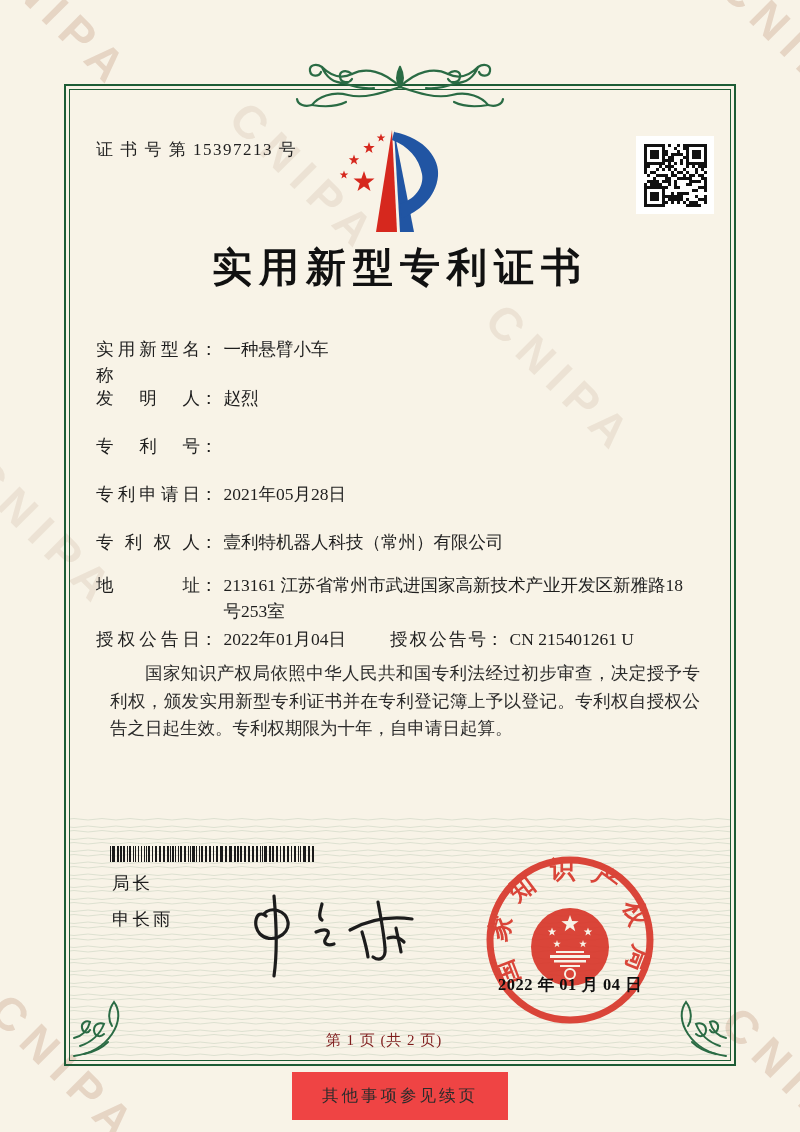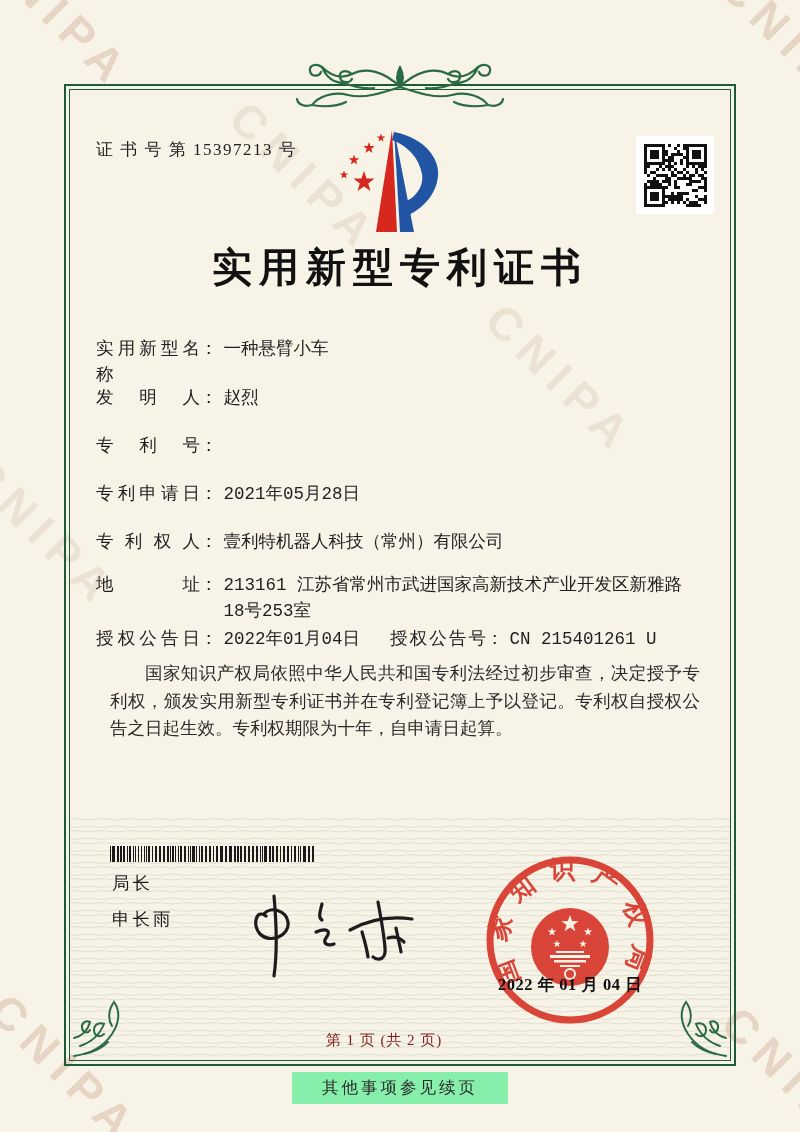--- a/index.html
+++ b/index.html
@@ -42,41 +42,41 @@
   .qr-box{
     position:absolute;left:636px;top:136px;width:78px;height:78px;
     background:#ffffff;display:flex;align-items:center;justify-content:center;z-index:4;
   }
   
   .doc-title{
     position:absolute;left:0;top:240px;width:800px;text-align:center;
     font-size:40px;font-weight:bold;letter-spacing:7px;color:#111;z-index:4;
   }
   
-  .frow{position:absolute;left:96px;width:612px;font-size:17.5px;line-height:26px;color:#1e1e1e;z-index:4;display:flex;font-family:Liberation Mono, monospace;}
+  .frow{position:absolute;left:96px;width:612px;font-size:17.5px;line-height:26px;color:#1e1e1e;z-index:4;display:flex;}
   .flabel{display:inline-block;width:104px;text-align:justify;text-align-last:justify;flex:0 0 104px;}
   .fcolon{flex:0 0 auto;margin-right:6px;}
   .fvalue{flex:0 1 auto;max-width:472px;}
   .grant2{position:absolute;left:294px;top:0;display:flex;}
   .grant2 .flabel{width:96px;flex-basis:96px;}
   
   .paras{position:absolute;left:110px;top:660px;width:590px;z-index:4;
     font-size:17.5px;line-height:27.5px;color:#2b2b2b;text-align:justify;}
   .paras p{margin:0;text-indent:2em;}
   
   .barcode{position:absolute;left:110px;top:846px;z-index:4;}
   .signer{position:absolute;left:112px;top:871px;z-index:4;font-size:17.5px;letter-spacing:3px;color:#1c1c1c;}
   .signer div{margin-bottom:12px;}
   .signature{position:absolute;left:238px;top:886px;z-index:5;}
   .seal{position:absolute;left:482px;top:852px;z-index:4;}
   .seal-date{position:absolute;left:498px;top:974px;z-index:6;font-size:16.5px;font-weight:bold;color:#101010;letter-spacing:0.5px;}
   .page-info{position:absolute;left:0;top:1031px;width:768px;text-align:center;font-size:15px;color:#7f1d1d;z-index:4;letter-spacing:1px;}
   .cont-band{
     position:absolute;left:50%;top:1072px;transform:translateX(-50%);
-    background:#86efac;padding:5px 30px;z-index:4;font-size:16.5px;letter-spacing:3px;color:#2b2b2b;
+    background:#ef4444;padding:13px 30px;z-index:4;font-size:16.5px;letter-spacing:3px;color:#2b2b2b;
   }
   svg{display:block;}
 </style>
 </head>
 <body>
 
 <div class="wm" style="left:-38px;top:-14px;">CNIPA</div>
 <div class="wm" style="left:700px;top:18px;">CNIPA</div>
 <div class="wm light" style="left:210px;top:150px;">CNIPA</div>
 <div class="wm light" style="left:466px;top:352px;">CNIPA</div>

